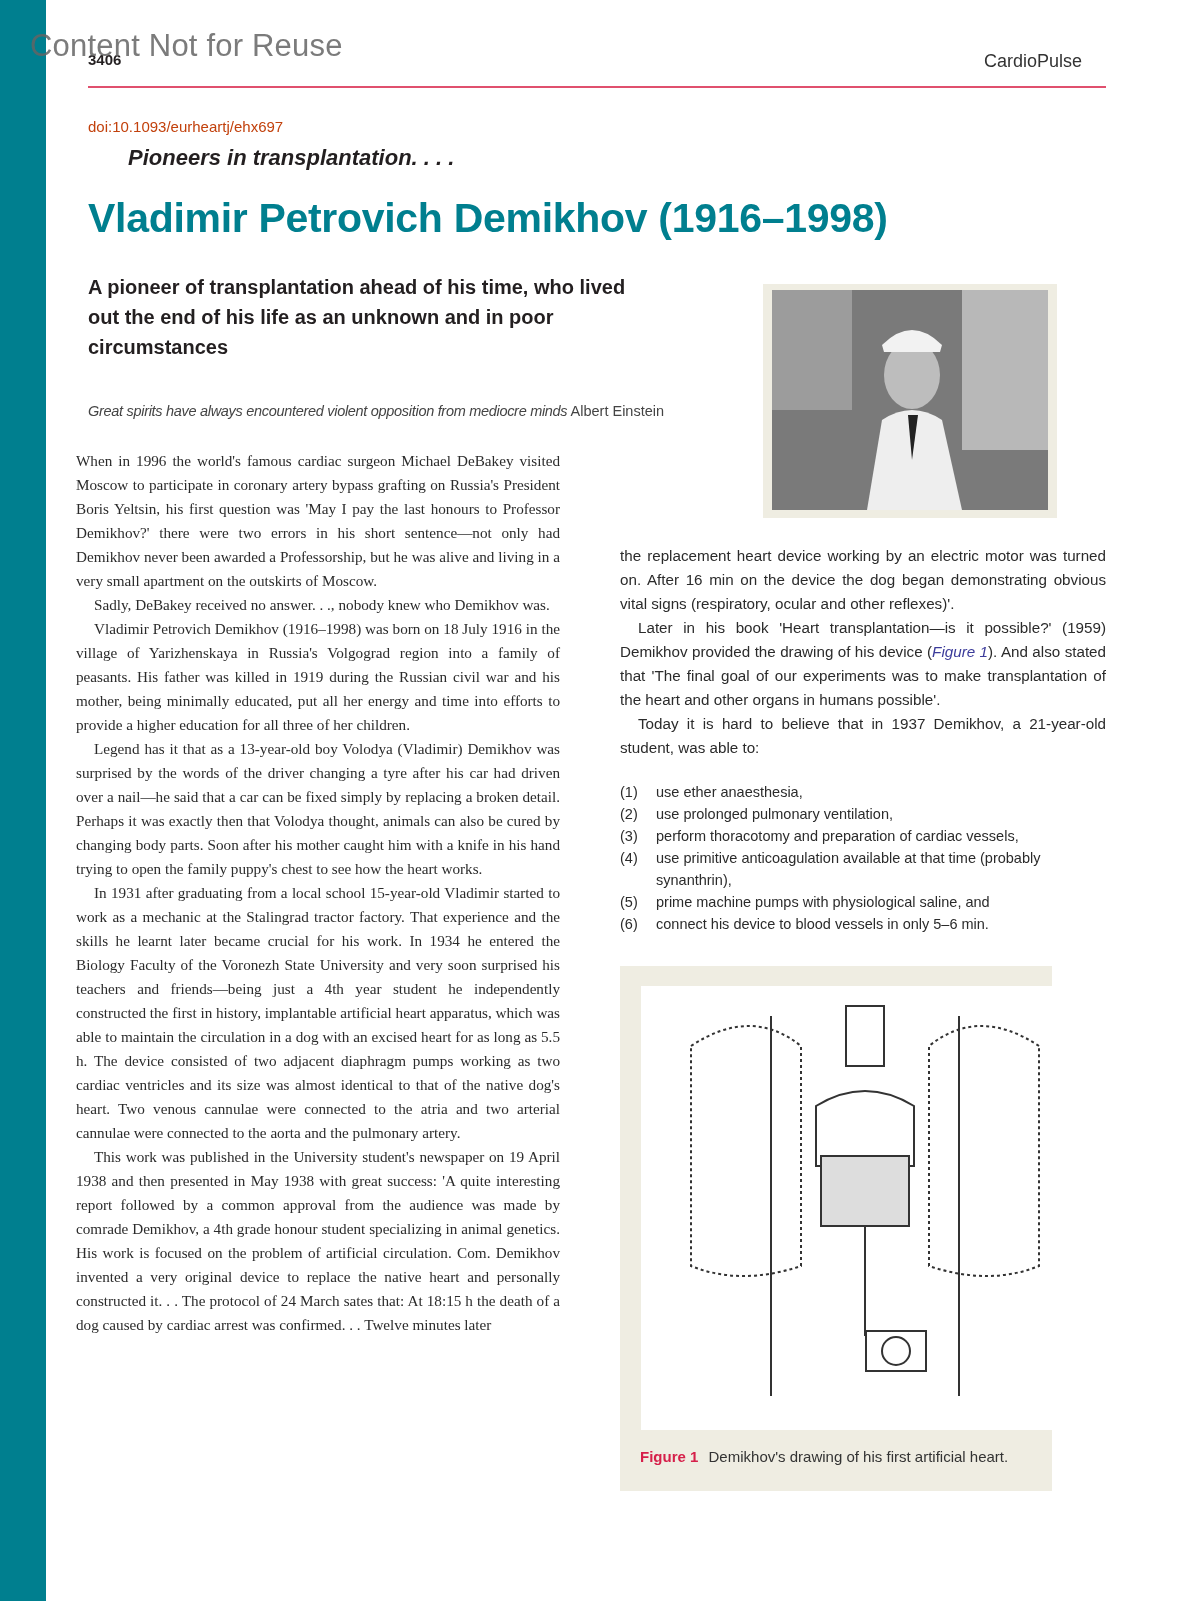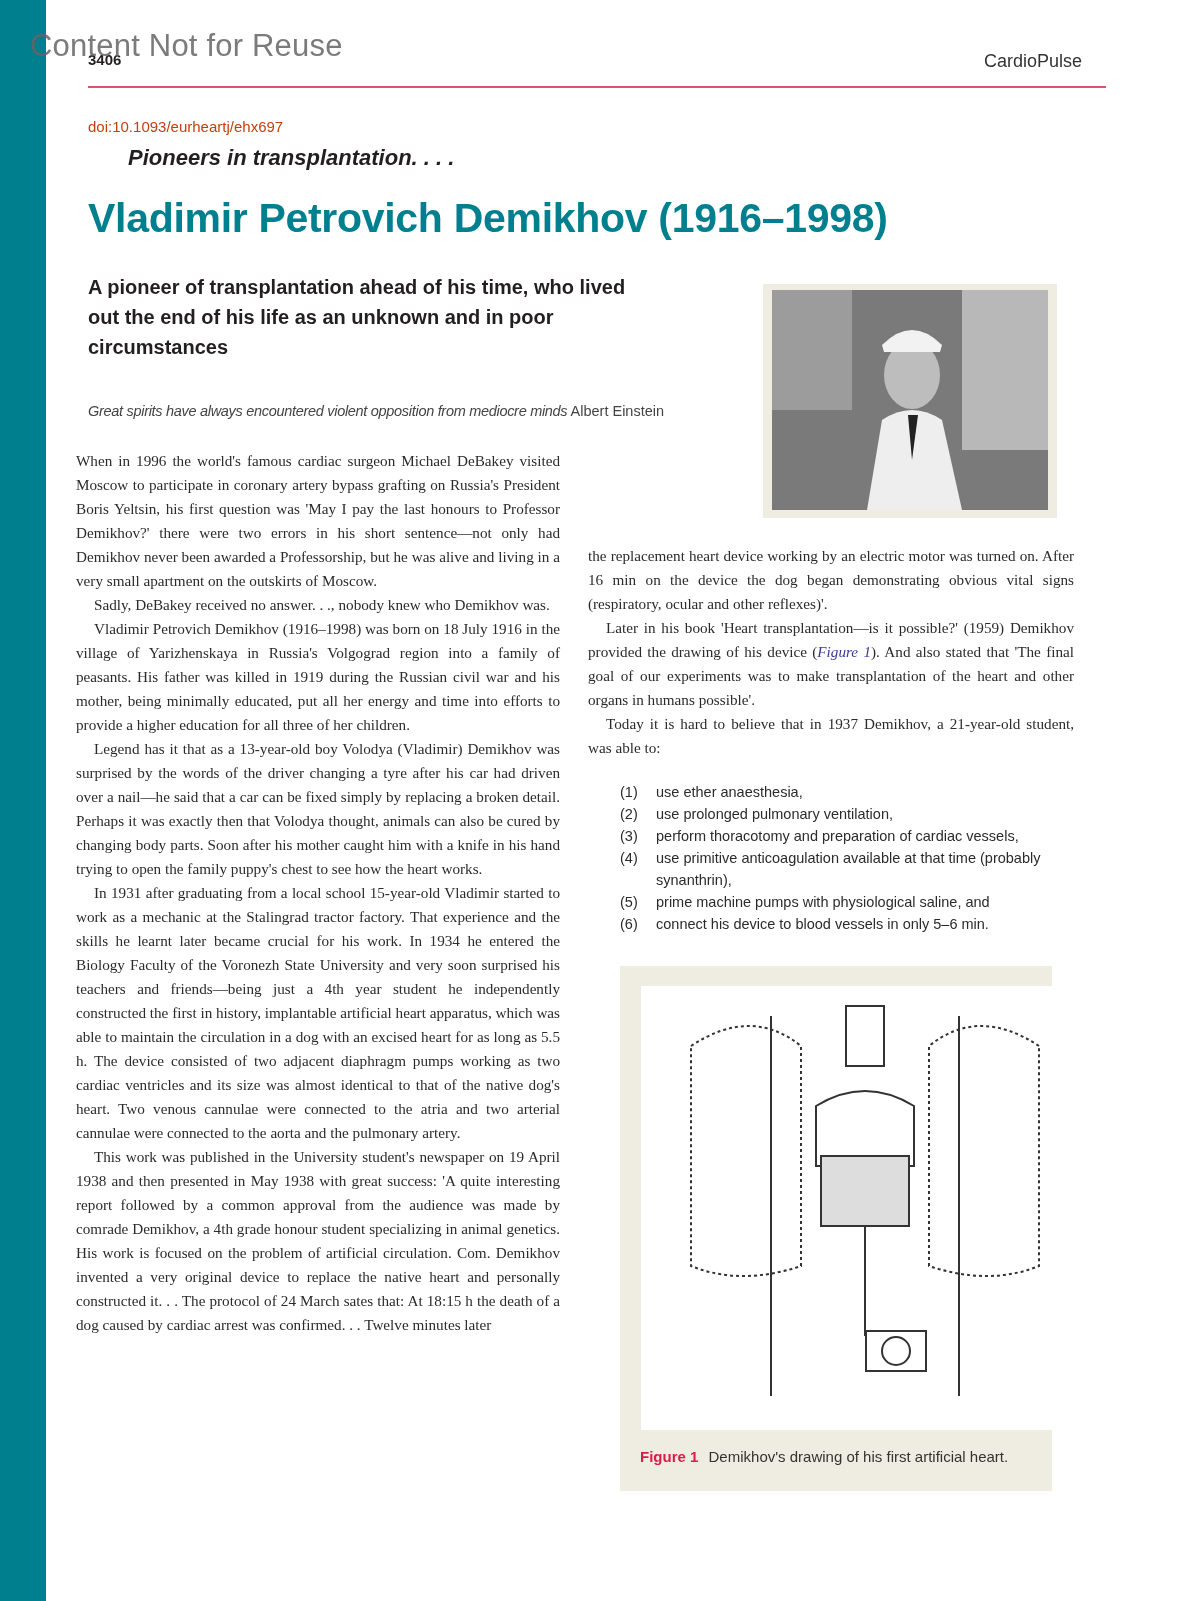--- a/index.html
+++ b/index.html
@@ -14,21 +14,21 @@
   .title { position: absolute; left: 88px; top: 195px; font-size: 41px; font-weight: bold; color: #007f8f; letter-spacing: -0.3px; }
   .subtitle { position: absolute; left: 88px; top: 272px; width: 540px; font-size: 20px; line-height: 30px; font-weight: bold; }
   .photo-frame { position: absolute; left: 763px; top: 284px; width: 294px; height: 234px; background: #efede2; }
   .photo { position: absolute; left: 9px; top: 6px; width: 276px; height: 220px; background: linear-gradient(135deg,#6d6d6d 0%,#9a9a9a 40%,#5a5a5a 100%); overflow: hidden; }
   .epigraph { position: absolute; left: 88px; top: 403px; font-size: 14.5px; color: #444; }
   .epigraph i { letter-spacing: -0.3px; }
   .col { position: absolute; font-size: 15.2px; line-height: 24px; text-align: justify; color: #2b2b2b; }
   .col p { margin: 0; }
   .col p.ind { text-indent: 18px; }
   .col-left { left: 76px; top: 449px; width: 484px; font-family: Liberation Serif, serif; }
-  .col-right { left: 588px; top: 544px; width: 486px; font-family: Liberation Serif, serif; }
+  .col-right { left: 620px; top: 544px; width: 486px; }
   ol.steps { position: absolute; left: 620px; top: 781px; width: 486px; margin: 0; padding: 0; list-style: none; font-size: 14.5px; line-height: 22px; color: #2b2b2b; }
   ol.steps li { display: flex; }
   ol.steps li .n { width: 36px; flex: none; }
   .fig-box { position: absolute; left: 620px; top: 966px; width: 432px; height: 525px; background: #efede2; }
   .fig-img { position: absolute; left: 21px; top: 20px; width: 448px; height: 444px; background: #fff; }
   .fig-cap { position: absolute; left: 20px; top: 482px; font-size: 15px; color: #333; }
   .fig-cap .lbl { color: #d6204a; font-weight: bold; margin-right: 6px; }
   .fig-ref { color: #3b3b9a; font-style: italic; }
 </style>
 </head>

